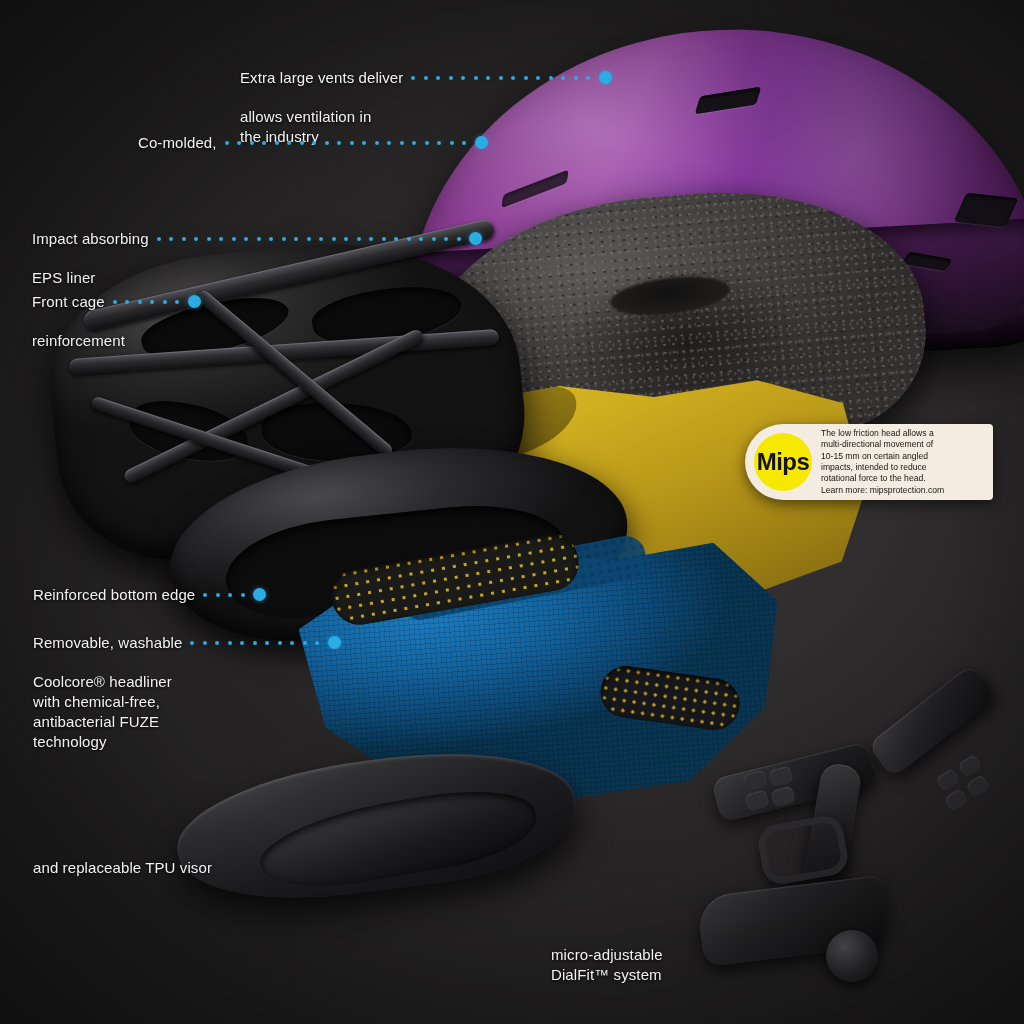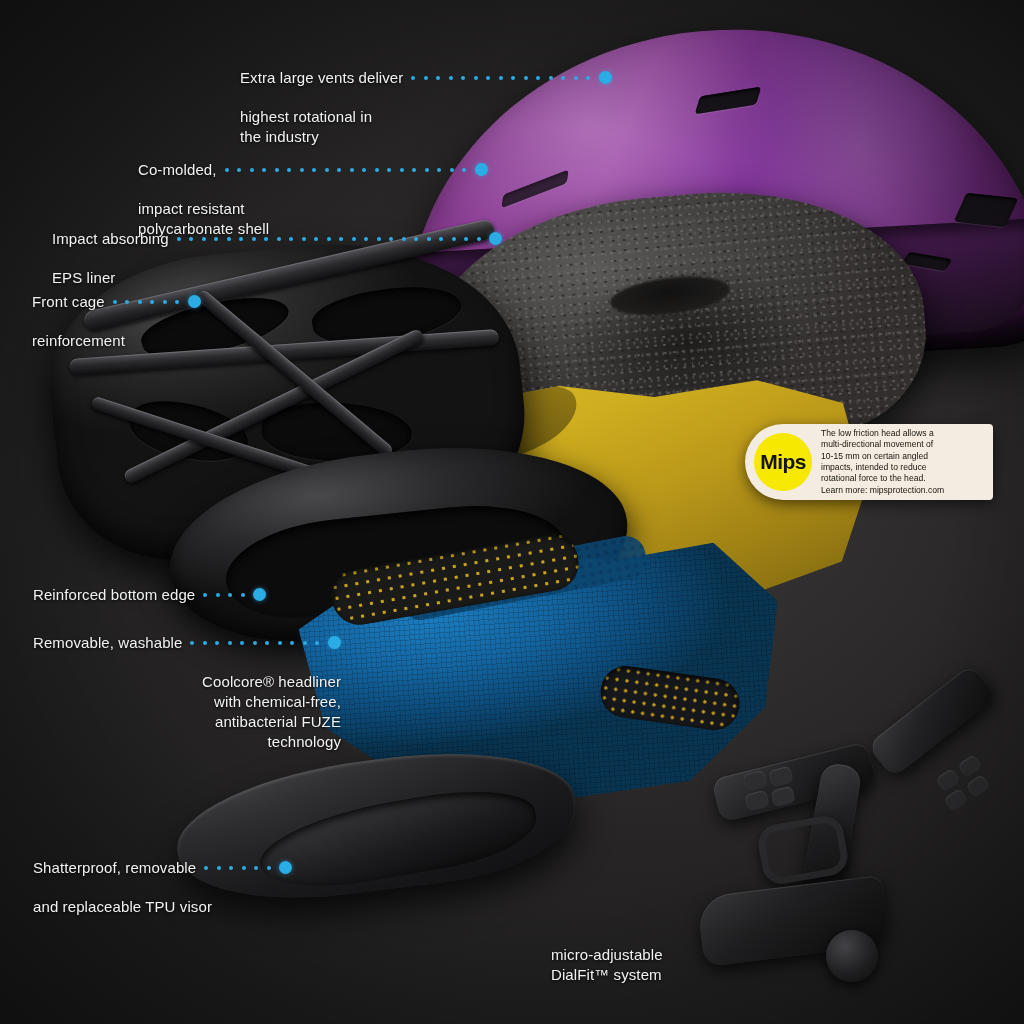--- a/index.html
+++ b/index.html
@@ -222,21 +222,21 @@
   
   #mips-box{
     position:absolute;left:745px;top:424px;width:248px;height:76px;
     background:#f4ece0;border-radius:38px 4px 4px 38px;
     box-shadow:0 4px 14px rgba(0,0,0,.55);
     display:flex;align-items:center;
   }
   #mips-logo{
     flex:0 0 auto;width:58px;height:58px;margin-left:9px;border-radius:50%;
     background:#f6e800;display:flex;align-items:center;justify-content:center;
-    color:#141414;font-weight:bold;font-size:21px;letter-spacing:-.6px;
+    color:#141414;font-weight:bold;font-size:24px;letter-spacing:-.6px;
   }
   #mips-text{
     flex:1 1 auto;padding:5px 8px 5px 9px;color:#17140f;
     font-size:8.6px;line-height:1.33;text-align:justify;
   }
   #mips-text span{display:block;}
 </style>
 </head>
 <body>
 
@@ -300,34 +300,32 @@
     </div>
 
     <div class="vignette"></div>
   </div>
 
   <div class="callout" style="left:240px;top:48px;">
     <div class="first-row">
       <span>Extra large vents deliver</span>
       <span class="leader"><span class="d"></span><span class="d"></span><span class="d"></span><span class="d"></span><span class="d"></span><span class="d"></span><span class="d"></span><span class="d"></span><span class="d"></span><span class="d"></span><span class="d"></span><span class="d"></span><span class="d"></span><span class="d"></span><span class="d"></span><span class="end"></span></span>
     </div>
-    <span class="rest">highest rotational in
+    <span class="rest">allows ventilation in
 the industry</span>
   </div>
 
-  <div class="callout" style="left:138px;top:140px;">
+  <div class="callout" style="left:138px;top:113px;">
     <div class="first-row">
       <span>Co-molded,</span>
       <span class="leader"><span class="d"></span><span class="d"></span><span class="d"></span><span class="d"></span><span class="d"></span><span class="d"></span><span class="d"></span><span class="d"></span><span class="d"></span><span class="d"></span><span class="d"></span><span class="d"></span><span class="d"></span><span class="d"></span><span class="d"></span><span class="d"></span><span class="d"></span><span class="d"></span><span class="d"></span><span class="d"></span><span class="end"></span></span>
     </div>
-    <span class="rest">impact resistant
-polycarbonate shell</span>
-  </div>
-
-  <div class="callout" style="left:32px;top:209px;margin-left:20px;">
+  </div>
+
+  <div class="callout" style="left:32px;top:209px;">
     <div class="first-row">
       <span>Impact absorbing</span>
       <span class="leader"><span class="d"></span><span class="d"></span><span class="d"></span><span class="d"></span><span class="d"></span><span class="d"></span><span class="d"></span><span class="d"></span><span class="d"></span><span class="d"></span><span class="d"></span><span class="d"></span><span class="d"></span><span class="d"></span><span class="d"></span><span class="d"></span><span class="d"></span><span class="d"></span><span class="d"></span><span class="d"></span><span class="d"></span><span class="d"></span><span class="d"></span><span class="d"></span><span class="d"></span><span class="end"></span></span>
     </div>
     <span class="rest">EPS liner</span>
   </div>
 
   <div class="callout" style="left:33px;top:565px;">
     <div class="first-row">
       <span>Reinforced bottom edge</span>
@@ -336,36 +334,32 @@
   </div>
 
   <div class="callout" style="left:32px;top:272px;">
     <div class="first-row">
       <span>Front cage</span>
       <span class="leader"><span class="d"></span><span class="d"></span><span class="d"></span><span class="d"></span><span class="d"></span><span class="d"></span><span class="end"></span></span>
     </div>
     <span class="rest">reinforcement</span>
   </div>
 
-  <div class="callout" style="left:33px;top:613px;text-align:right;">
+  <div class="callout" style="left:33px;top:613px;">
     <div class="first-row">
       <span>Removable, washable</span>
       <span class="leader"><span class="d"></span><span class="d"></span><span class="d"></span><span class="d"></span><span class="d"></span><span class="d"></span><span class="d"></span><span class="d"></span><span class="d"></span><span class="d"></span><span class="d"></span><span class="end"></span></span>
     </div>
     <span class="rest">Coolcore® headliner
 with chemical-free,
 antibacterial FUZE
 technology</span>
   </div>
 
   <div class="callout" style="left:33px;top:838px;">
-    <div class="first-row">
-      <span>Shatterproof, removable</span>
-      <span class="leader"><span class="d"></span><span class="d"></span><span class="d"></span><span class="d"></span><span class="d"></span><span class="d"></span><span class="end"></span></span>
-    </div>
     <span class="rest">and replaceable TPU visor</span>
   </div>
 
   <div class="callout" style="left:551px;top:925px;">
     <span class="rest">micro-adjustable
 DialFit™ system</span>
   </div>
 
   <div class="callout" style="left:639px;top:455px;">
     <div class="first-row">

